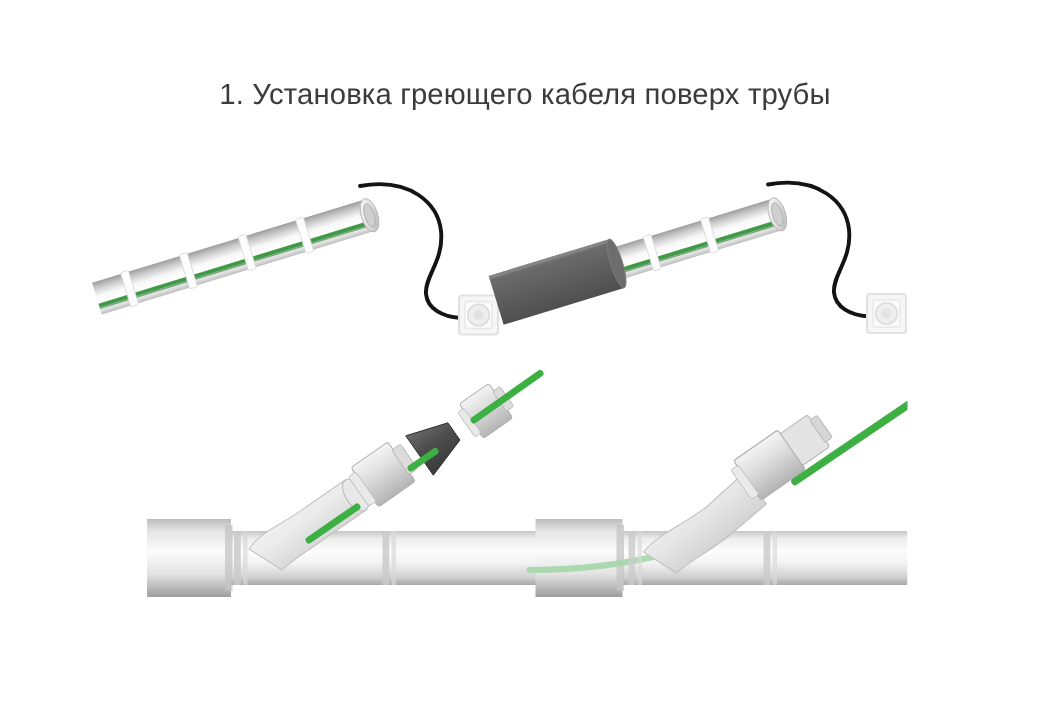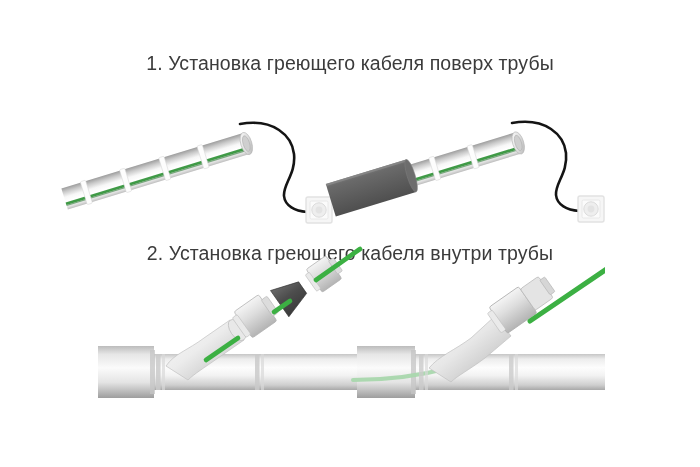--- a/index.html
+++ b/index.html
@@ -172,21 +172,20 @@
 
       <g>
         <rect x="230" y="104" width="26" height="26" rx="2" fill="#f6f6f6" stroke="#e2e2e2" stroke-width="1.4"></rect>
         <rect x="234" y="108" width="18" height="18" rx="1.5" fill="#fbfbfb" stroke="#e8e8e8" stroke-width="1"></rect>
         <circle cx="243" cy="117" r="7.2" fill="#eeeeee" stroke="#dcdcdc" stroke-width="1"></circle>
         <circle cx="243" cy="117" r="3.4" fill="#e3e3e3"></circle>
       </g>
     </svg>
   </div>
 
-  <div class="section-title" id="title-2">2. Установка греющего кабеля внутри трубы</div>
 
   <div class="panel" id="panel-bot-left">
     <svg width="310" height="165" viewBox="0 0 310 165">
       <defs>
         <linearGradient id="hpipeC" x1="0" y1="0" x2="0" y2="1">
           <stop offset="0%" stop-color="#c6c6c6"></stop>
           <stop offset="14%" stop-color="#ededed"></stop>
           <stop offset="38%" stop-color="#fdfdfd"></stop>
           <stop offset="60%" stop-color="#f2f2f2"></stop>
           <stop offset="86%" stop-color="#cfcfcf"></stop>

